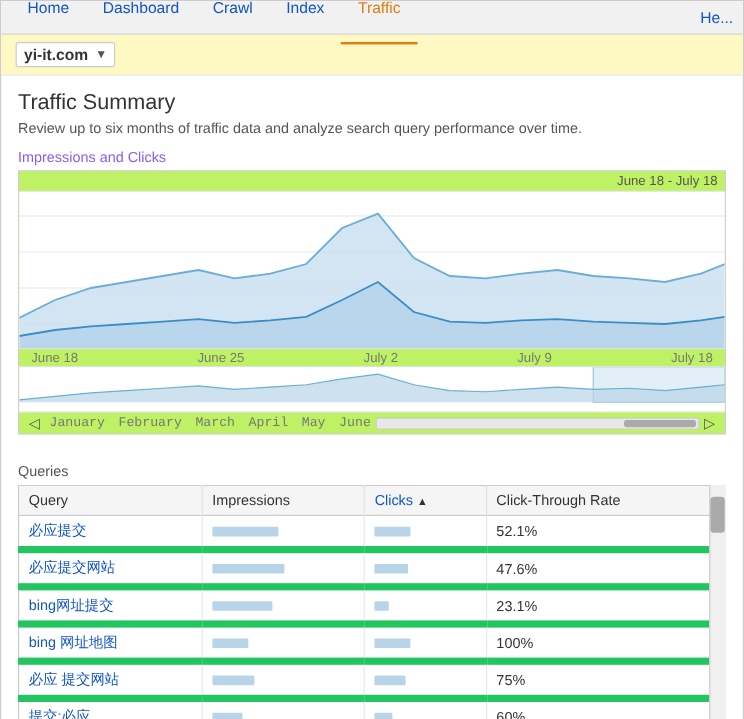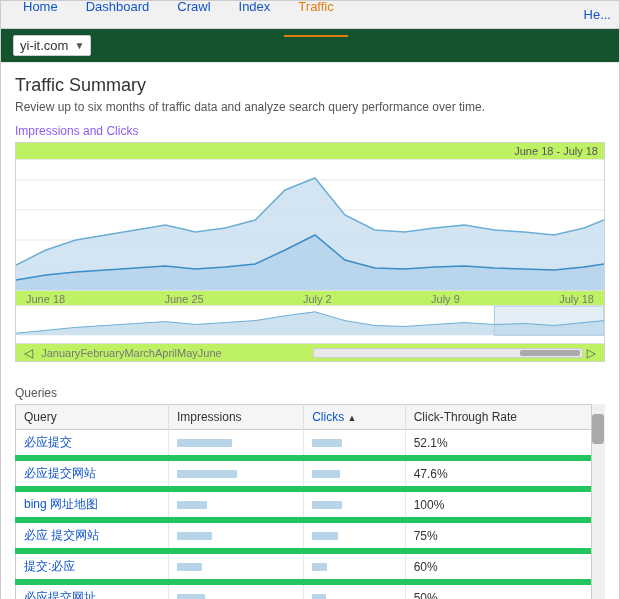--- a/index.html
+++ b/index.html
@@ -42,21 +42,22 @@
       font-size: 13px;
       cursor: pointer;
     }
 
     
     .toolbar {
       display: flex;
       align-items: flex-end;
       padding: 6px 12px;
       border-bottom: 1px solid #e8e8e8;
-      background: #14532d;
+      background: #fef9c3;
+      font-weight: bold;
     }
     .site-selector {
       display: flex;
       align-items: center;
       border: 1px solid #ccc;
       border-radius: 2px;
       padding: 2px 6px;
       font-size: 13px;
       color: #333;
       cursor: pointer;
@@ -292,21 +293,21 @@
 
         <rect x="480" y="0" width="110" height="30" fill="#c8dff0" opacity="0.5" stroke="#3a8dc8" stroke-width="1"></rect>
 
         <polygon points="0,28 30,25 60,22 90,20 120,18 150,16 180,19 210,17 240,15 270,10 300,6 330,15 360,20 390,21 420,19 450,17 480,19 510,18 540,20 570,17 590,15 590,30 0,30" fill="#b8d4e8" stroke="none" opacity="0.7"></polygon>
         <polyline points="0,28 30,25 60,22 90,20 120,18 150,16 180,19 210,17 240,15 270,10 300,6 330,15 360,20 390,21 420,19 450,17 480,19 510,18 540,20 570,17 590,15" fill="none" stroke="#6aaed6" stroke-width="1"></polyline>
       </svg>
     </div>
 
     <div class="nav-scroll-row">
       <span class="nav-arrow">◁</span>
-      <div style="display:flex; flex:1; padding: 0 4px; font-size:11px; color:#777;">
+      <div style="display:flex; justify-content:space-between; flex:1; padding: 0 4px; font-size:11px; color:#777;font-family:Liberation Mono, monospace;">
         <span>January</span>
         <span>February</span>
         <span>March</span>
         <span>April</span>
         <span>May</span>
         <span>June</span>
       </div>
       <div class="scroll-track">
         <div class="scroll-thumb"></div>
       </div>
@@ -333,20 +334,26 @@
             <td class="bar-cell"><span class="bar-bg" style="width: 30px;"></span></td>
             <td>52.1%</td>
           </tr>
           <tr>
             <td><a class="query-link">必应提交网站</a></td>
             <td class="bar-cell"><span class="bar-bg" style="width: 60px;"></span></td>
             <td class="bar-cell"><span class="bar-bg" style="width: 28px;"></span></td>
             <td>47.6%</td>
           </tr>
           <tr>
+            <td><a class="query-link">bing网址提交</a></td>
+            <td class="bar-cell"><span class="bar-bg" style="width: 50px;"></span></td>
+            <td class="bar-cell"><span class="bar-bg" style="width: 12px;"></span></td>
+            <td>23.1%</td>
+          </tr>
+          <tr>
             <td><a class="query-link">bing 网址地图</a></td>
             <td class="bar-cell"><span class="bar-bg" style="width: 30px;"></span></td>
             <td class="bar-cell"><span class="bar-bg" style="width: 30px;"></span></td>
             <td>100%</td>
           </tr>
           <tr>
             <td><a class="query-link">必应 提交网站</a></td>
             <td class="bar-cell"><span class="bar-bg" style="width: 35px;"></span></td>
             <td class="bar-cell"><span class="bar-bg" style="width: 26px;"></span></td>
             <td>75%</td>

